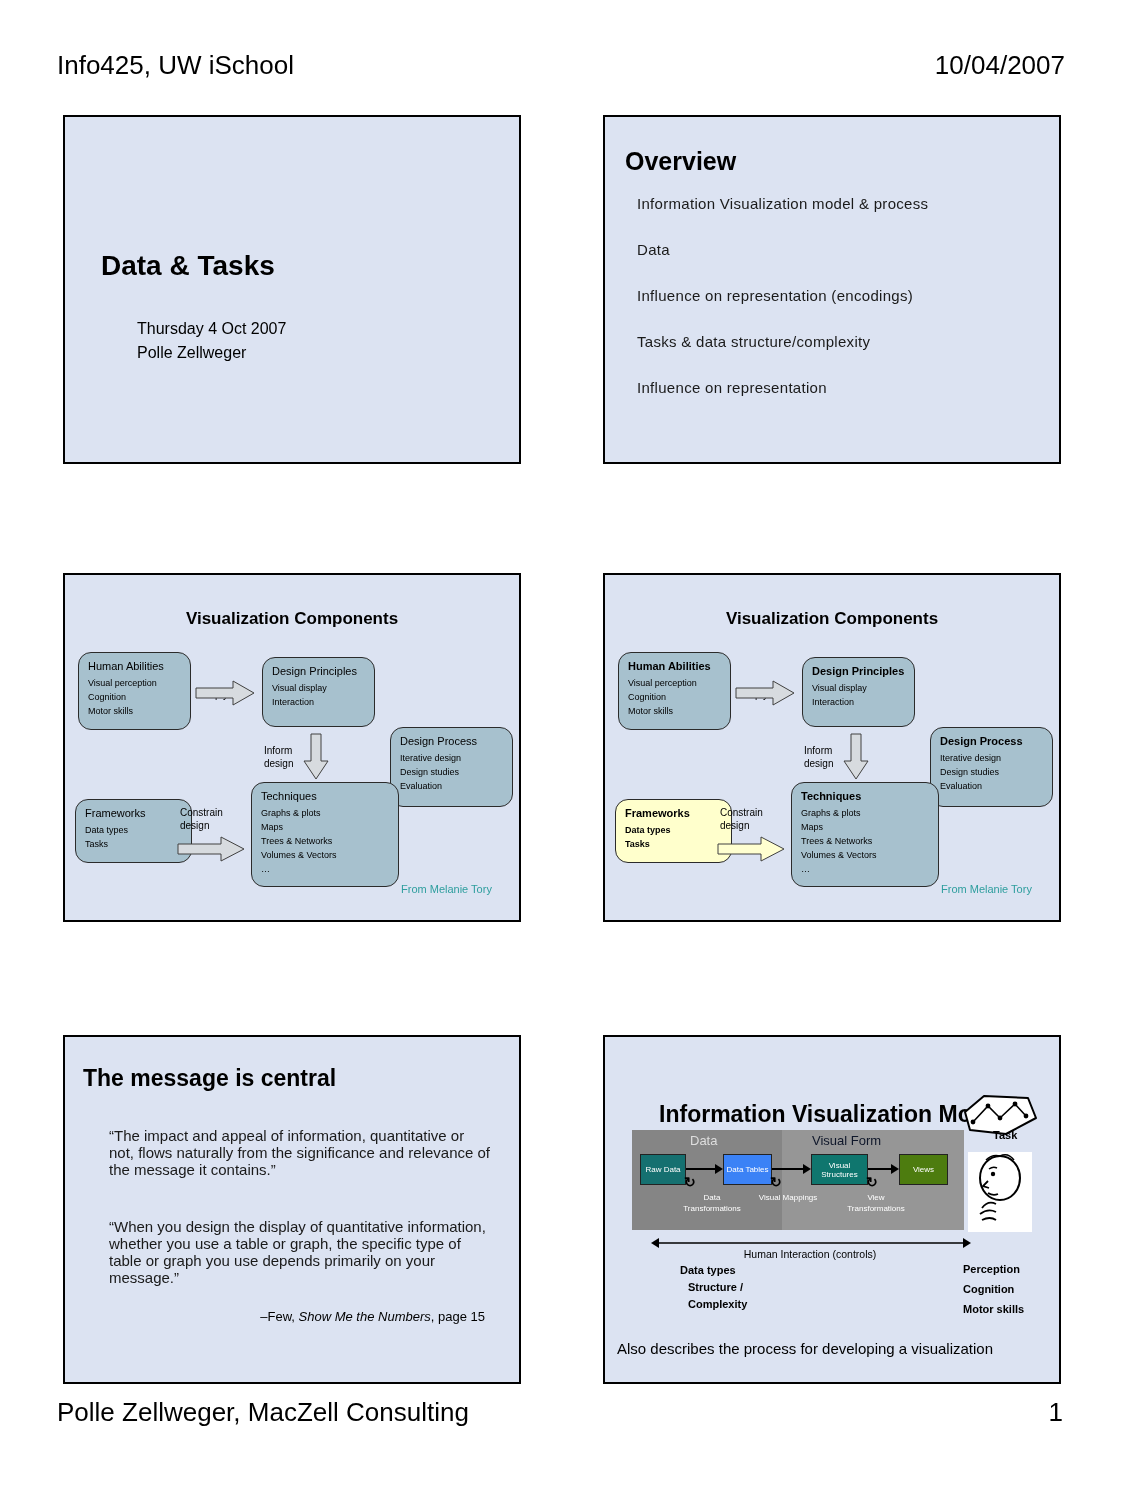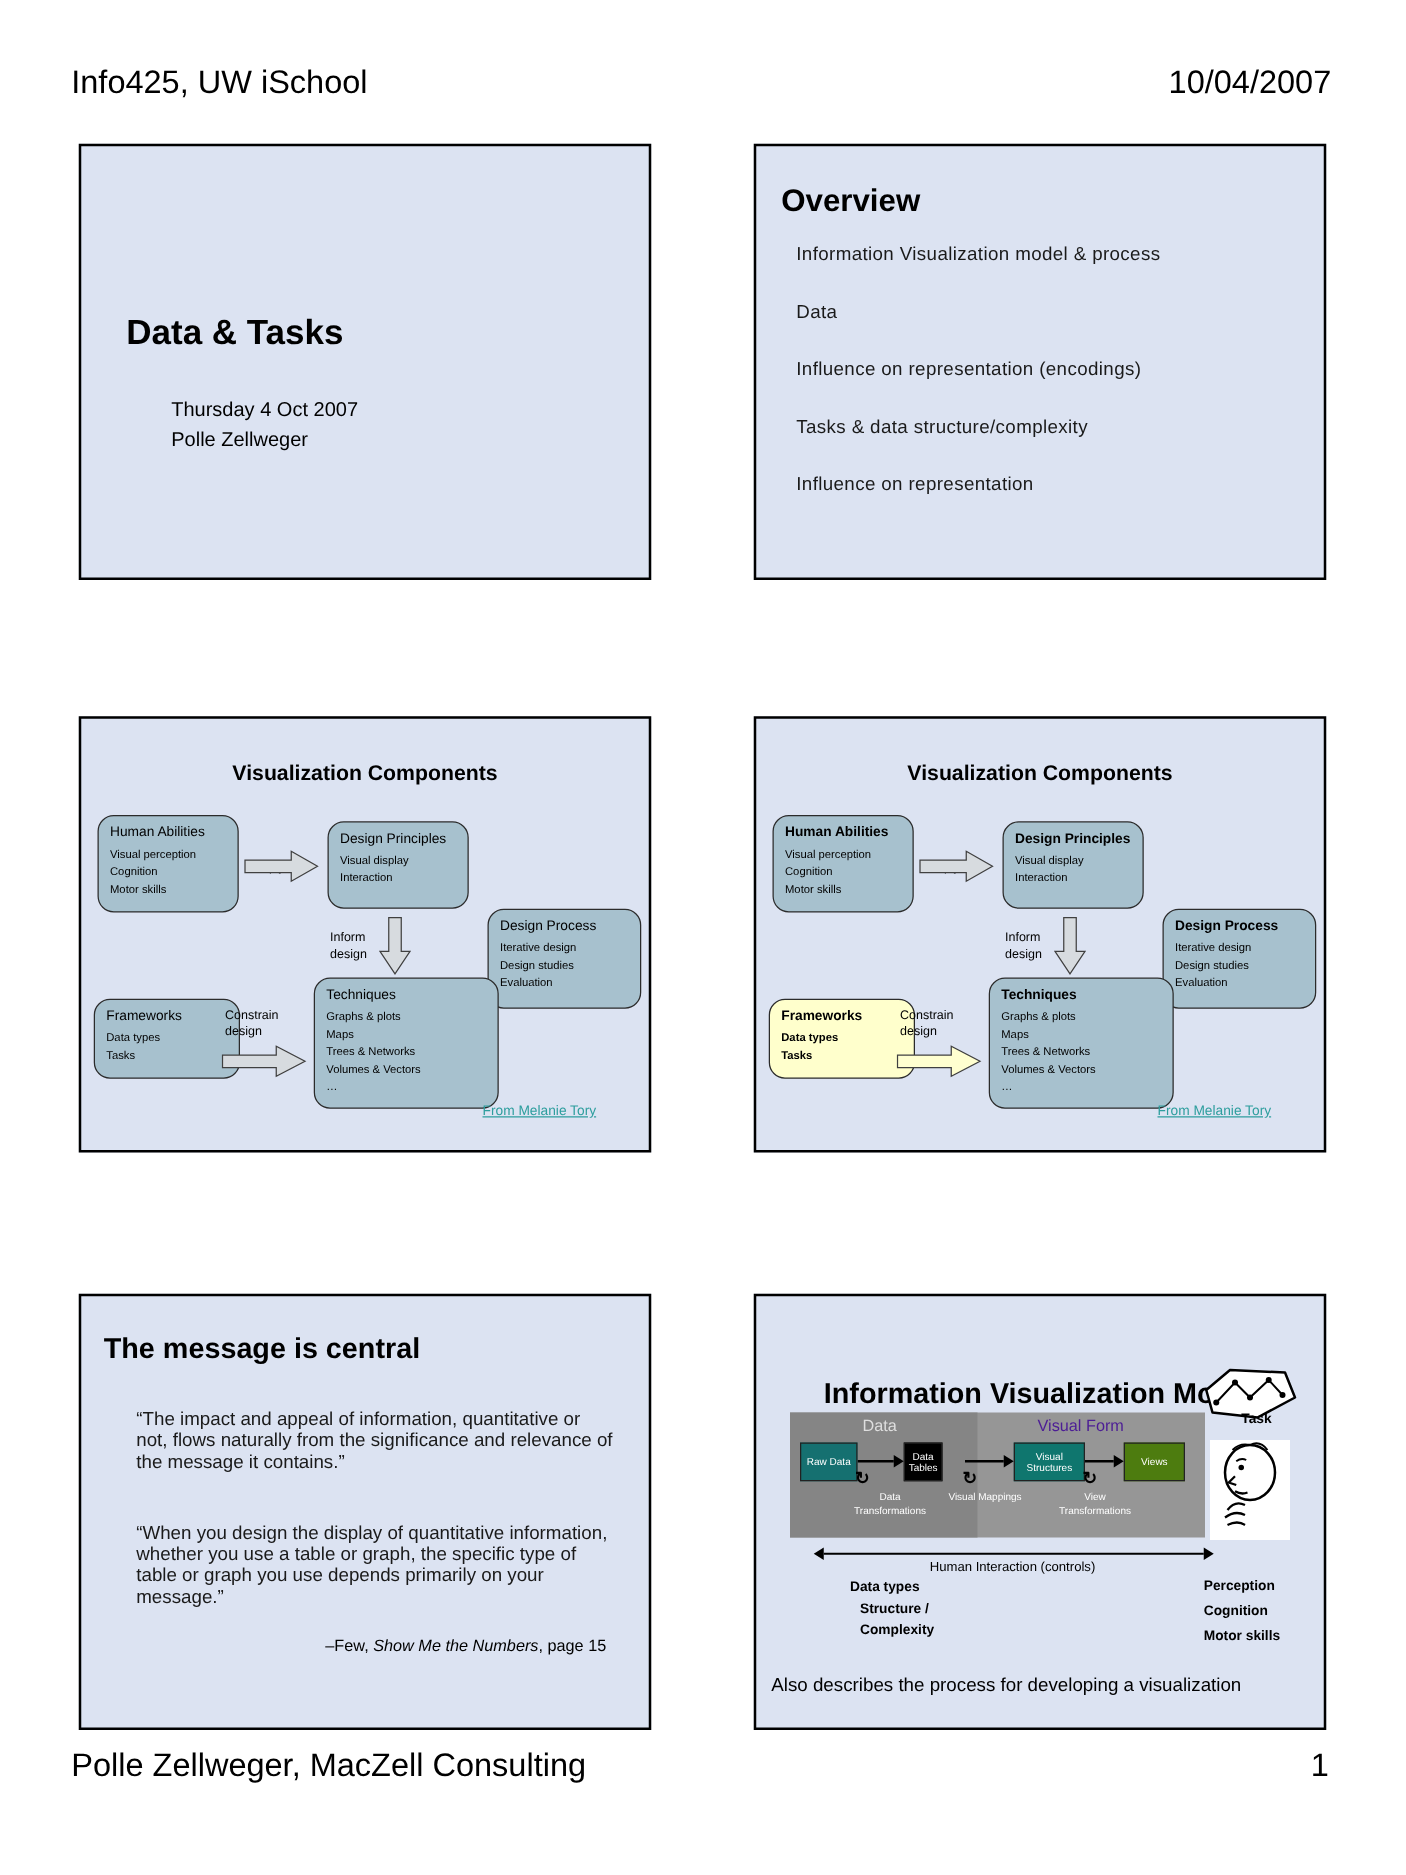--- a/index.html
+++ b/index.html
@@ -58,47 +58,47 @@
 
   .vc-label { position:absolute; font-size:10px; line-height:13px; }
   .lbl-imply     { left:139px; top:113px; }
   .lbl-inform    { left:199px; top:169px; }
   .lbl-constrain { left:115px; top:231px; }
   .arrow { position:absolute; }
   .arrow-imply     { left:130px; top:104px; }
   .arrow-inform    { left:237px; top:158px; }
   .arrow-constrain { left:112px; top:260px; }
   .vc-credit {
-    position:absolute; left:321px; top:308px; font-size:11px;
-    color:#2e9e9e; text-decoration:underline; cursor:pointer;
+    position:absolute; left:336px; top:308px; font-size:11px;
+    color:#2e9e9e; cursor:pointer;
   }
 
   
   .s5-title { position:absolute; left:18px; top:28px; font-size:23px; font-weight:bold; }
   .s5-q1 { position:absolute; left:44px; top:90px;  width:382px; font-size:15px; line-height:17px; color:#1a1a1a; }
   .s5-q2 { position:absolute; left:44px; top:181px; width:382px; font-size:15px; line-height:17px; color:#1a1a1a; }
   .s5-attr { position:absolute; left:0; top:272px; width:420px; text-align:right; font-size:13px; }
   .s5-attr .book { font-style:italic; }
 
   
   .s6-title { position:absolute; left:0; top:28px; width:100%; text-align:center;
               font-size:23px; font-weight:bold;margin-top:36px; }
   .ivm-band { position:absolute; left:27px; top:93px; width:332px; height:100px;
               background:#969696; }
   .ivm-band-dark { position:absolute; left:0; top:0; width:150px; height:100px; background:#858585; }
   .ivm-band-label { position:absolute; top:3px; font-size:13px; color:#dedede; }
   .ivm-lbl-data { left:58px; }
-  .ivm-lbl-vf   { left:198px; color:#4c1d95;text-align:center; }
+  .ivm-lbl-vf   { left:180px; color:#0f172a;text-align:center; }
   .ivm-node {
     position:absolute; top:24px; height:31px; color:#fff; font-size:8px; line-height:9px;
     display:flex; align-items:center; justify-content:center; text-align:center;
     border:1px solid #222; padding:1px 2px;
   }
   .n-raw { left:8px;   width:46px; background:#157070; }
-  .n-tab { left:91px;  width:31px; background:#000000; }
+  .n-tab { left:91px;  width:49px; background:#3b82f6; }
   .n-vs  { left:179px; width:57px; background:#0f766e; }
   .n-vw  { left:267px; width:49px; background:#4d7c0f; }
   .ivm-arrow { position:absolute; top:33px; }
   .ia1 { left:54px; }  .ia2 { left:140px; } .ia3 { left:236px; }
   .ivm-loop { position:absolute; top:44px; font-size:14px; color:#000; font-weight:bold; }
   .il1 { left:52px; } .il2 { left:138px; } .il3 { left:234px; }
   .ivm-edge-label {
     position:absolute; top:62px; width:76px; text-align:center;
     color:#fff; font-size:8px; line-height:11px;
   }

